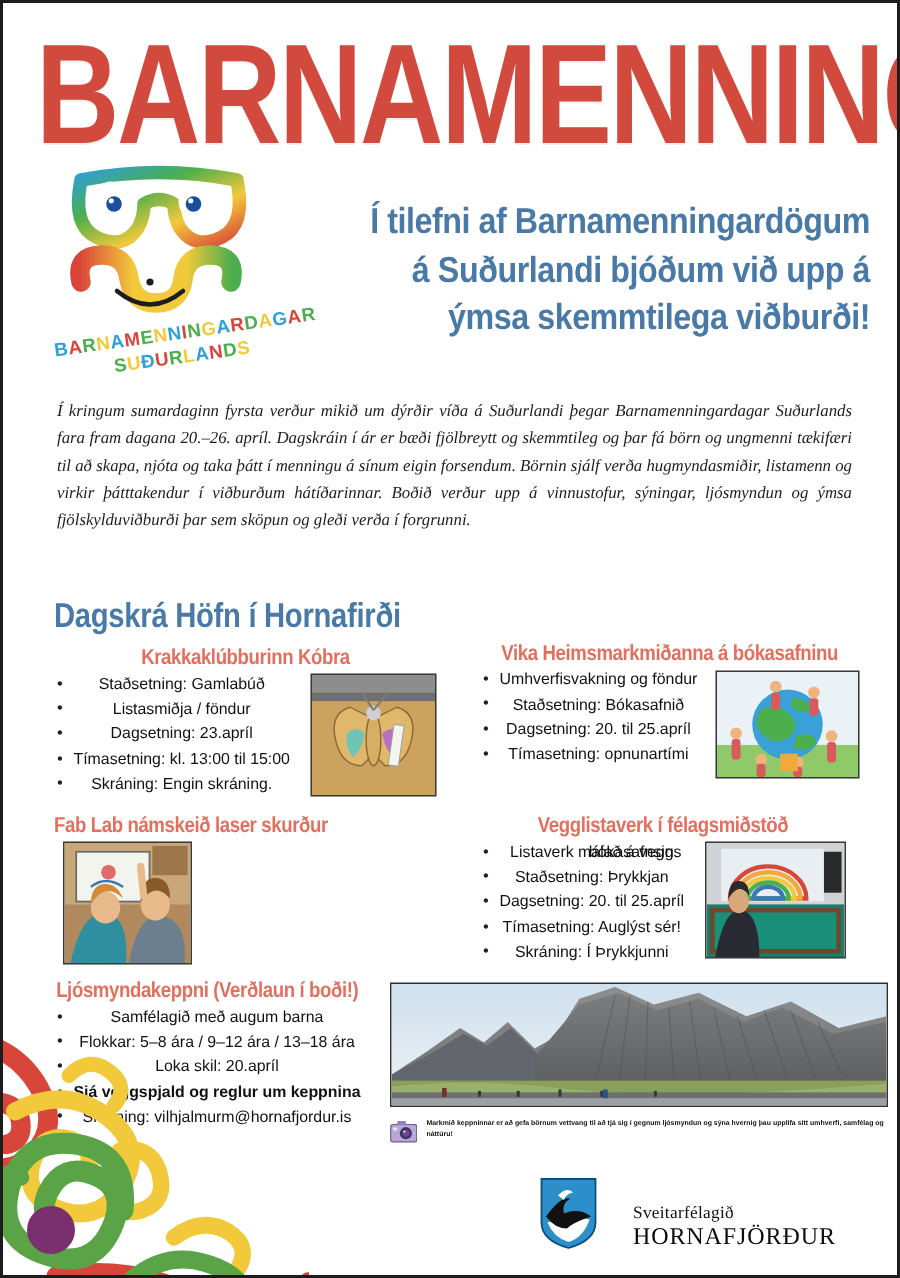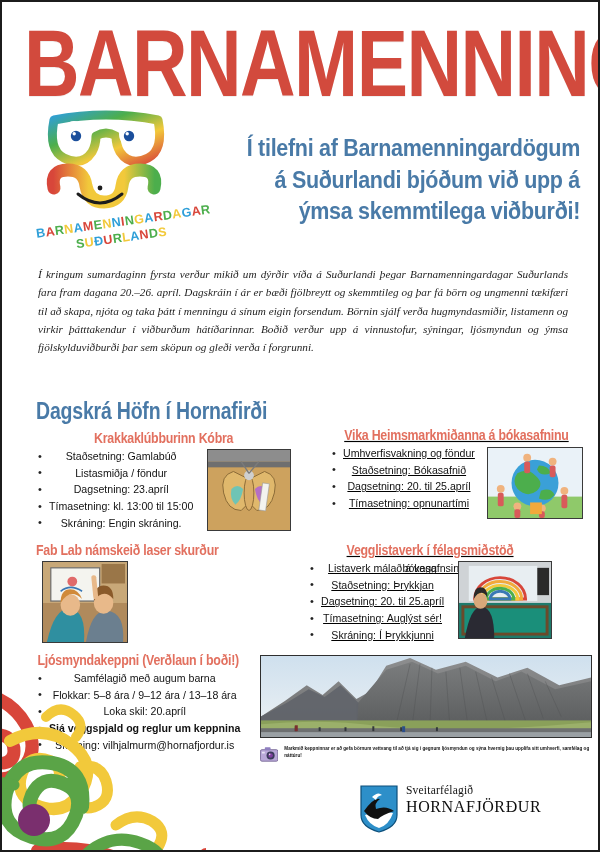--- a/index.html
+++ b/index.html
@@ -162,23 +162,23 @@
   .thumb {
     border: 1px solid #3a3a3a;
     flex: none;
     overflow: hidden;
     position: relative;
     background: #ddd;
   }
 
   
   #ev-kobra   { left: 34px;  top: 0px; }
-  #ev-vika    { left: 328px; top: -3px; text-decoration: underline; }
+  #ev-vika    { left: 318px; top: -3px; }
   #ev-fablab  { left: 34px;  top: 112px; }
-  #ev-vegg    { left: 306px; top: 112px; text-decoration: underline; }
+  #ev-vegg    { left: 318px; top: 112px; }
   #ev-ljos    { left: 34px;  top: 222px; }
 
   #ev-kobra .thumb  { width: 84px;  height: 82px; margin-left: 6px; margin-top: 1px; }
   #ev-vika .thumb   { width: 96px;  height: 72px; margin-left: 4px; margin-top: 2px; }
   #ev-fablab .thumb { width: 86px;  height: 82px; margin-left: 6px; margin-top: 1px; }
   #ev-vegg .thumb   { width: 94px;  height: 78px; margin-left: 6px; margin-top: 1px; }
 
   
   .hero-photo {
     position: absolute;
@@ -208,22 +208,22 @@
     color: #111;
     letter-spacing: 0.02px;
   }
 
   
   .footer-logo {
     position: absolute;
     left: 358px;
     top: 783px;
     display: flex;
-    align-items: flex-start;
-    gap: 8px;
+    align-items: flex-end;
+    gap: 24px;
   }
 
   .shield { width: 38px; height: 48px; flex: none; }
 
   .logo-text { line-height: 1; }
   .logo-top {
     font-family: "Liberation Serif", serif;
     font-size: 11.5px;
     color: #111;
     letter-spacing: 0.2px;

